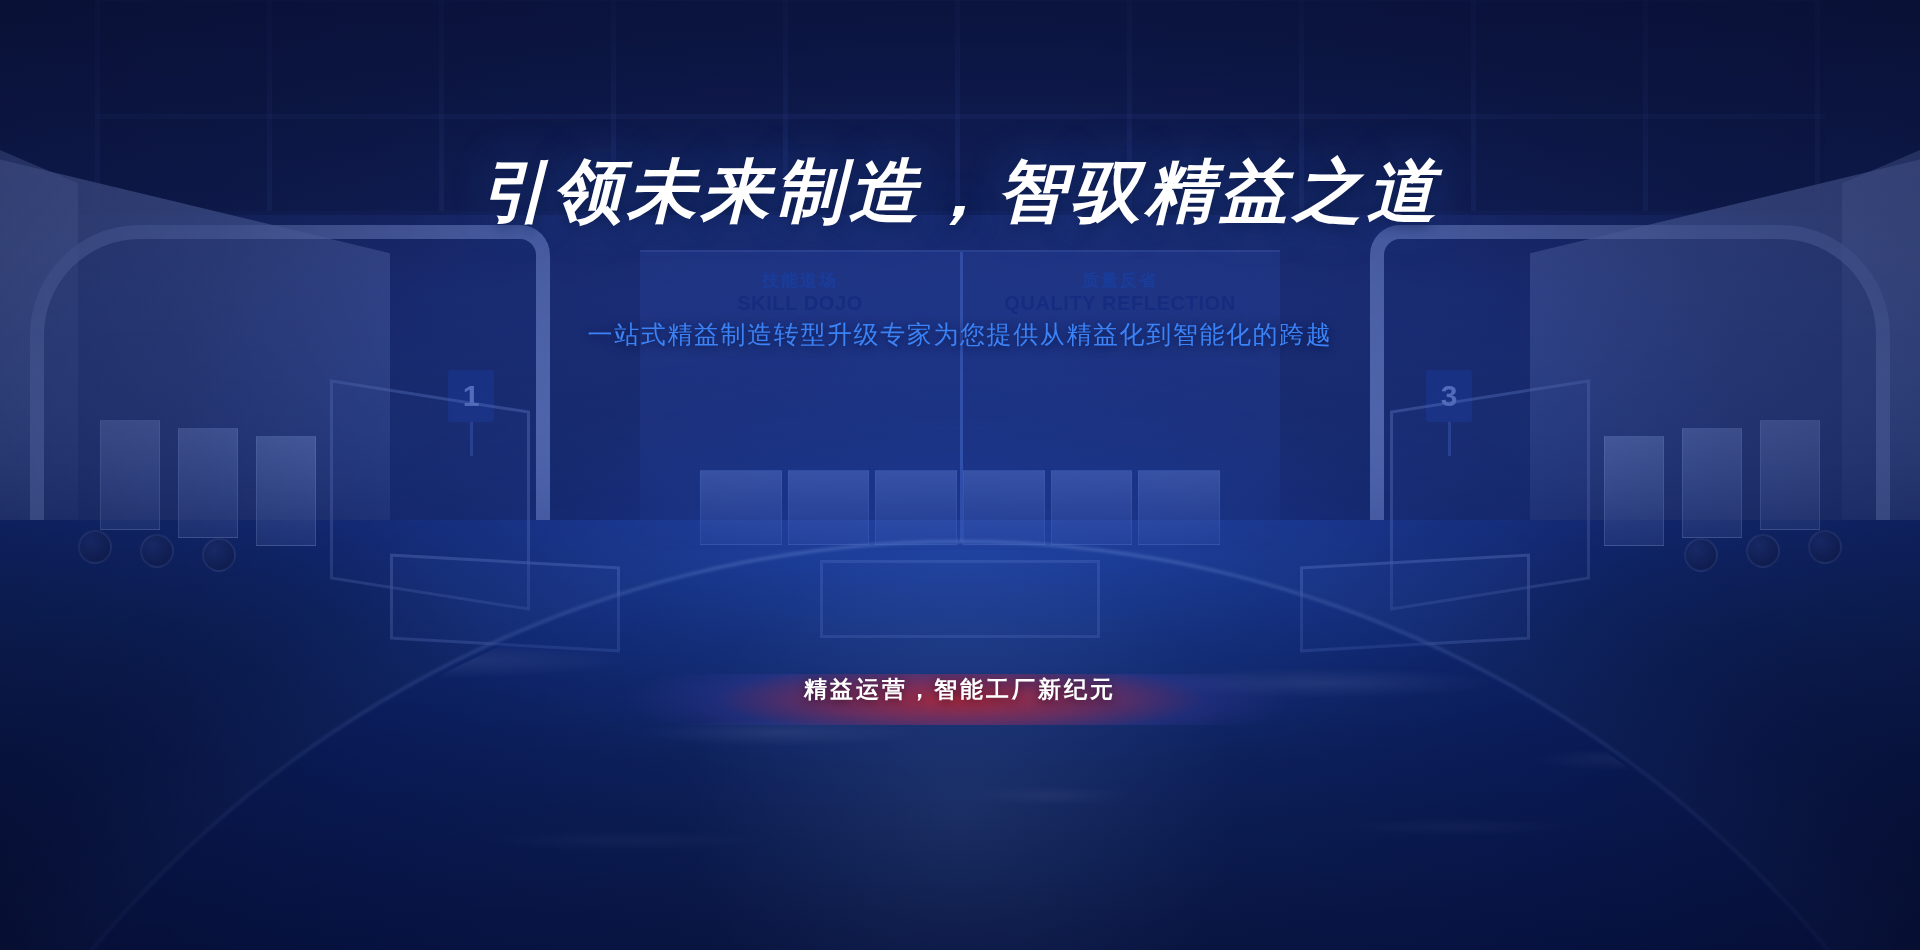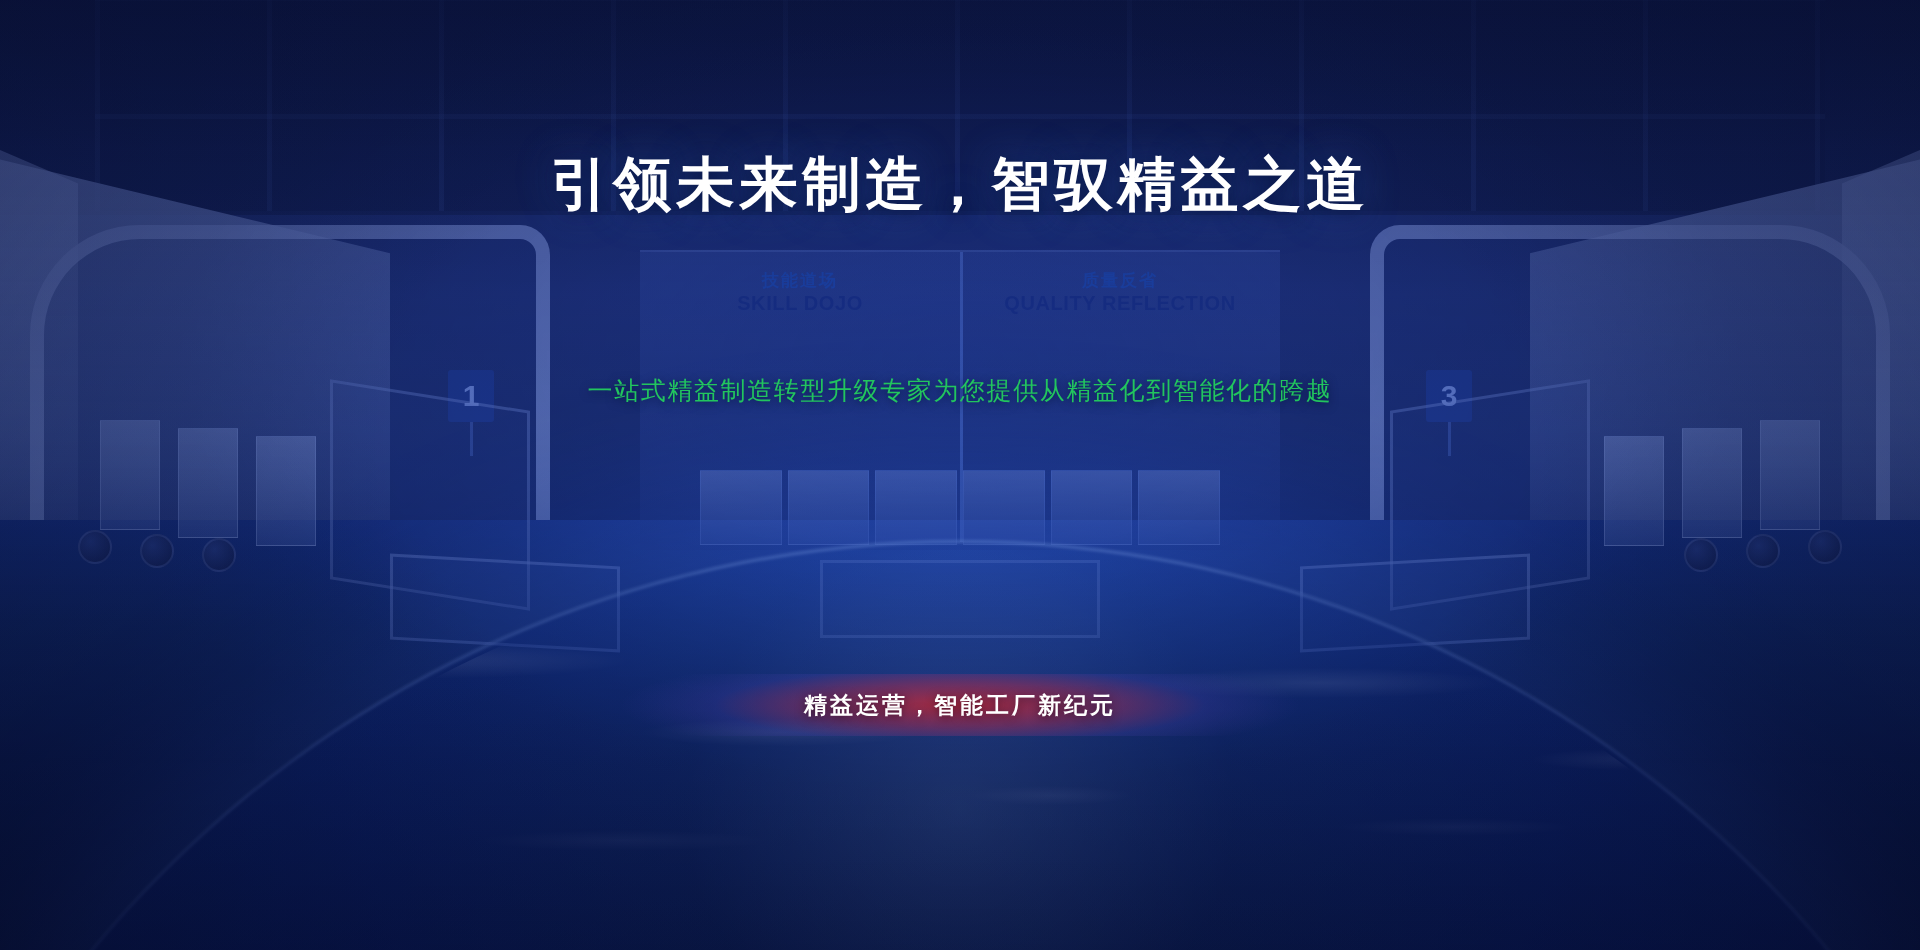--- a/index.html
+++ b/index.html
@@ -277,34 +277,35 @@
   .content {
     position: absolute;
     left: 0; right: 0; top: 0; bottom: 0;
     display: flex;
     flex-direction: column;
     align-items: center;
   }
 
   .hero-title {
     margin-top: 146px;
-    font-size: 58px;
+    font-size: 69px;
     font-weight: 700;
     letter-spacing: 5px;
     color: #ffffff;
     white-space: nowrap;
     text-shadow: 0 3px 16px rgba(6,18,60,0.75), 0 0 42px rgba(70,130,240,0.40);
+    font-style: italic;
   }
 
   .hero-subtitle {
-    margin-top: 111px;
+    margin-top: 34px;
     font-size: 25px;
     font-weight: 500;
     letter-spacing: 1.6px;
-    color: #22c55e;
+    color: #3b82f6;
     white-space: nowrap;
     text-shadow: 0 2px 10px rgba(5,15,55,0.80);
   }
 
   .keyword-row {
     margin-top: 30px;
     display: flex;
     align-items: center;
     white-space: nowrap;
   }
@@ -323,23 +324,22 @@
     flex: none;
     box-shadow: 0 0 10px rgba(238,34,34,0.45);
   }
 
   .bottom-badge {
     position: absolute;
     left: 50%;
     top: 674px;
     margin-left: -340px;
     width: 680px;
-    height: 62px;
+    height: 51px;
     display: flex;
-    align-items: center;
     justify-content: center;
     background: radial-gradient(ellipse 340px 52px at 50% 50%,
                 rgba(205,40,50,0.78) 0%,
                 rgba(160,45,85,0.55) 42%,
                 rgba(70,60,165,0.26) 72%,
                 rgba(40,70,190,0.0) 100%);
   }
   .bottom-badge-text {
     font-size: 23px;
     font-weight: 700;

